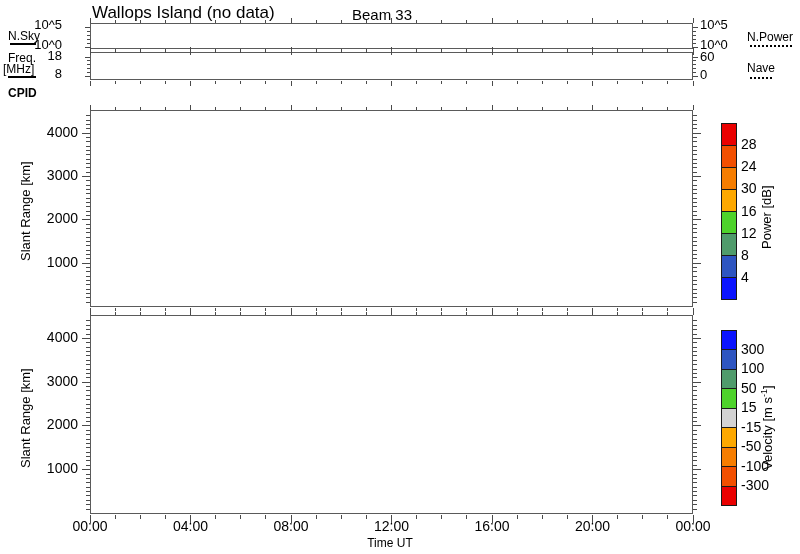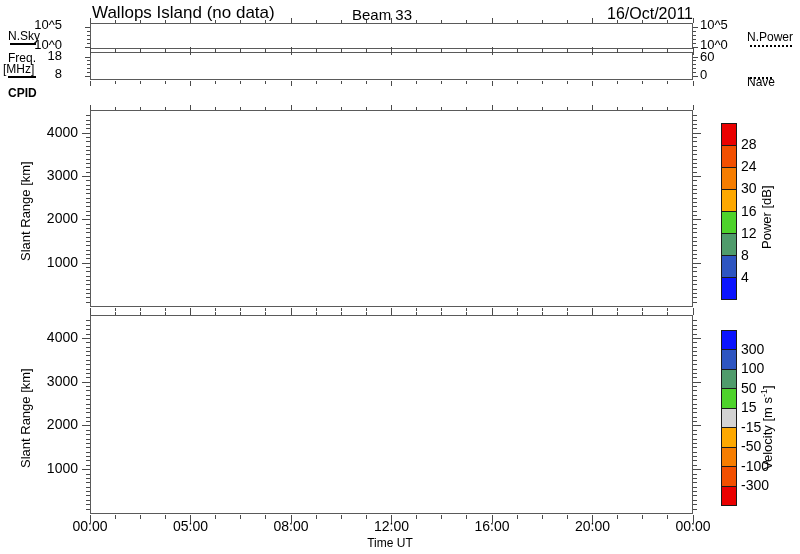--- a/index.html
+++ b/index.html
@@ -27,37 +27,36 @@
   .cseg{flex:1;border-top:1px solid #1a1a1a;}
   .cseg:first-child{border-top:none;}
 </style>
 </head>
 <body>
 
 <div class="fig" id="fig">
 
   <div class="lbl title" style="left:92px;top:4px;">Wallops Island (no data)</div>
   <div class="lbl beam" style="left:352px;top:7px;">Beam 33</div>
-  <div class="lbl date right" style="left:560px;top:5px;width:133px;">16/Oct/2011</div>
 
   <div class="panel" style="top:23px;height:26px;"></div>
   <div class="panel" style="top:52px;height:28px;"></div>
   <div class="panel" style="top:110px;height:197px;"></div>
   <div class="panel" style="top:315px;height:199px;"></div>
 
   <div class="lbl" style="left:8px;top:30px;">N.Sky</div>
   <div class="linesample" style="left:10px;top:43px;width:26px;"></div>
   <div class="lbl" style="left:8px;top:52px;">Freq.</div>
   <div class="lbl" style="left:3px;top:63px;">[MHz]</div>
   <div class="linesample" style="left:8px;top:76px;width:28px;"></div>
   <div class="lbl bold" style="left:8px;top:87px;">CPID</div>
 
   <div class="lbl" style="left:747px;top:31px;">N.Power</div>
   <div class="dotsample" style="left:750px;top:45px;width:42px;"></div>
-  <div class="lbl" style="left:747px;top:76px;">Nave</div>
+  <div class="lbl" style="left:747px;top:62px;">Nave</div>
   <div class="dotsample" style="left:750px;top:77px;width:22px;"></div>
 
   <div class="vlabel" style="left:18px;top:261px;">Slant Range [km]</div>
   <div class="vlabel" style="left:18px;top:468px;">Slant Range [km]</div>
   <div class="vlabel" style="left:759px;top:249px;">
     <span>Power  [dB]</span>
   </div>
   <div class="vlabel" style="left:759px;top:470px;">
     <span>Velocity  [m s</span><sup>-1</sup><span>]</span>
   </div>
@@ -257,21 +256,21 @@
     <div class="tick" style="left: 491.5px; top: 515px; width: 1px; height: 8px;"></div>
     <div class="tick" style="left: 516.625px; top: 515px; width: 1px; height: 4px;"></div>
     <div class="tick" style="left: 541.75px; top: 515px; width: 1px; height: 4px;"></div>
     <div class="tick" style="left: 566.875px; top: 515px; width: 1px; height: 4px;"></div>
     <div class="tick" style="left: 592px; top: 515px; width: 1px; height: 8px;"></div>
     <div class="tick" style="left: 617.125px; top: 515px; width: 1px; height: 4px;"></div>
     <div class="tick" style="left: 642.25px; top: 515px; width: 1px; height: 4px;"></div>
     <div class="tick" style="left: 667.375px; top: 515px; width: 1px; height: 4px;"></div>
     <div class="tick" style="left: 692.5px; top: 515px; width: 1px; height: 8px;"></div>
     <div class="lbl num center" style="left: 60px; top: 519px; width: 60px;">00:00</div>
-    <div class="lbl num center" style="left: 160.5px; top: 519px; width: 60px;">05:00</div>
+    <div class="lbl num center" style="left: 160.5px; top: 519px; width: 60px;">04:00</div>
     <div class="lbl num center" style="left: 261px; top: 519px; width: 60px;">08:00</div>
     <div class="lbl num center" style="left: 361.5px; top: 519px; width: 60px;">12:00</div>
     <div class="lbl num center" style="left: 462px; top: 519px; width: 60px;">16:00</div>
     <div class="lbl num center" style="left: 562.5px; top: 519px; width: 60px;">20:00</div>
     <div class="lbl num center" style="left: 663px; top: 519px; width: 60px;">00:00</div>
     <div class="tick" style="left: 86px; top: 301.667px; width: 4px; height: 1px;"></div>
     <div class="tick" style="left: 693px; top: 301.667px; width: 4px; height: 1px;"></div>
     <div class="tick" style="left: 86px; top: 297.333px; width: 4px; height: 1px;"></div>
     <div class="tick" style="left: 693px; top: 297.333px; width: 4px; height: 1px;"></div>
     <div class="tick" style="left: 86px; top: 293px; width: 4px; height: 1px;"></div>

